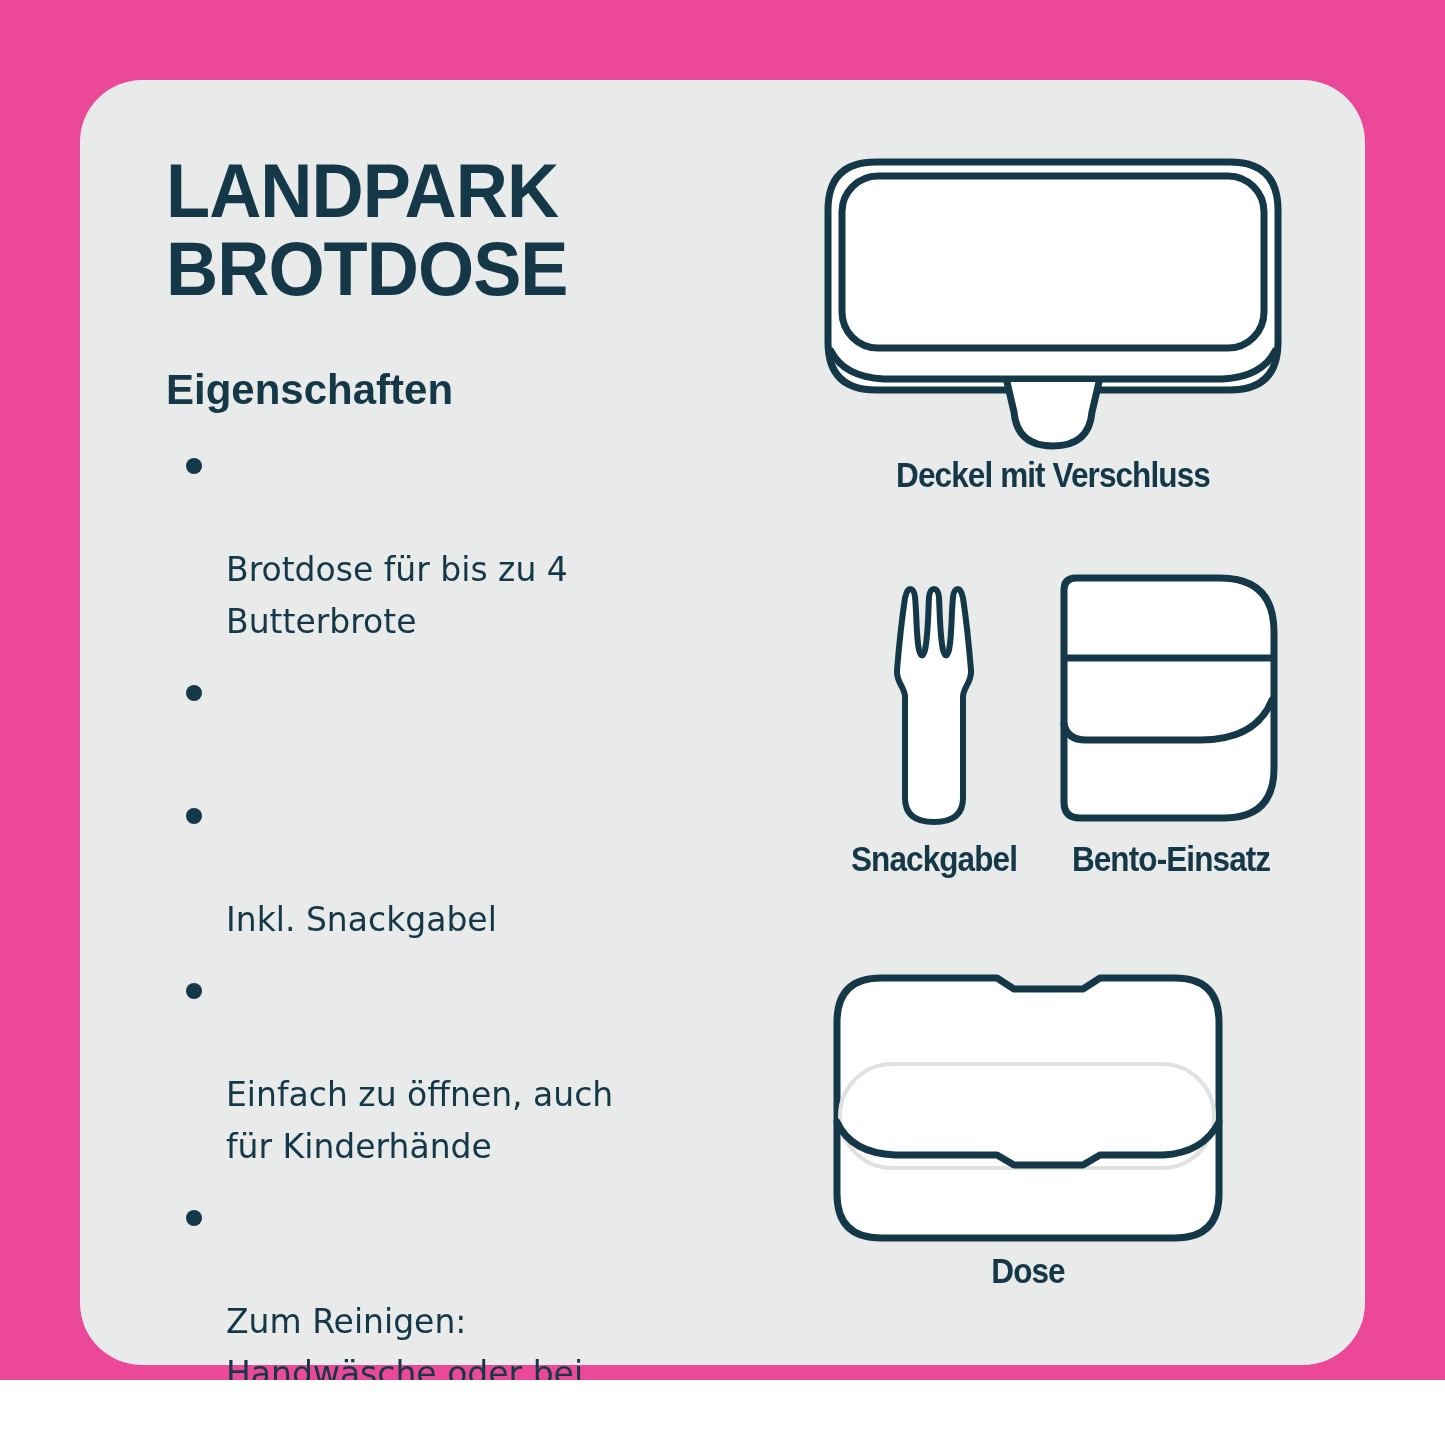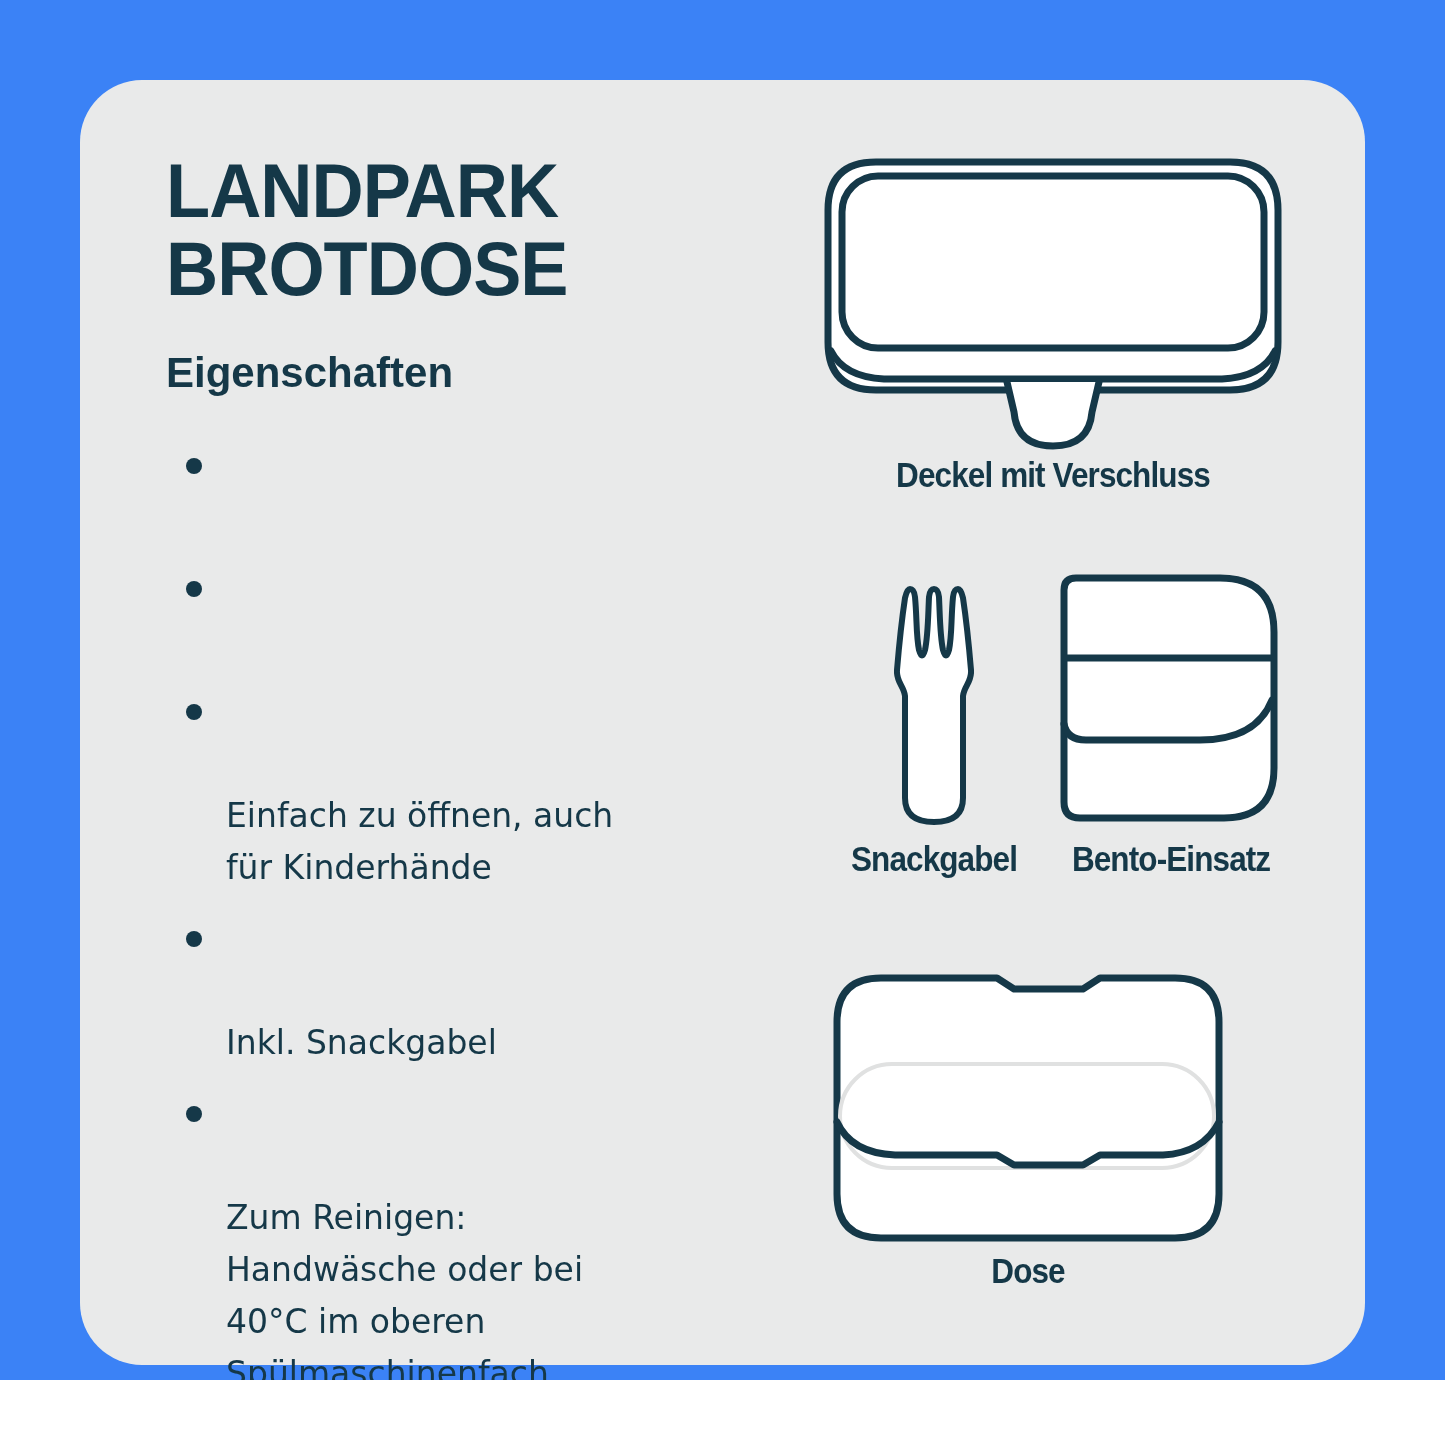--- a/index.html
+++ b/index.html
@@ -1,21 +1,21 @@
 <!DOCTYPE html>
 <html><head>
 <meta charset="utf-8">
 <style>
   * { margin: 0; padding: 0; box-sizing: border-box; }
   html, body { background: #ffffff; }
   #page {
     position: relative;
     width: 1445px;
     height: 1380px;
-    background: #3b82f6;
+    background: #ec4899;
     overflow: hidden;
     font-family: "Liberation Sans", sans-serif;
     color: #153848;
   }
   #card {
     position: absolute;
     left: 80px; top: 80px;
     width: 1285px; height: 1285px;
     background: #e9eaea;
     border-radius: 62px;
@@ -27,21 +27,21 @@
     font-weight: bold;
     line-height: 78px;
     letter-spacing: -1px;
     white-space: pre-line;
     transform: scaleX(0.95);
     transform-origin: left top;
     color: #153848;
   }
   .features-heading {
     position: absolute;
-    left: 166px; top: 349px;
+    left: 166px; top: 366px;
     font-size: 42px;
     font-weight: bold;
     color: #153848;
   }
   ul.features {
     position: absolute;
     left: 166px; top: 440px;
     width: 520px;
     list-style: none;
   }
@@ -83,32 +83,34 @@
   <div id="card"></div>
 
   <div class="title">LANDPARK
 BROTDOSE</div>
 
   <div class="features-heading">Eigenschaften</div>
 
   <ul class="features">
     <li>
       <span class="dot"></span>
+      <span>Brotdose für bis zu 4
+Butterbrote</span>
     </li>
     <li>
       <span class="dot"></span>
     </li>
     <li>
       <span class="dot"></span>
-      <span>Einfach zu öffnen, auch
-für Kinderhände</span>
+      <span>Inkl. Snackgabel</span>
     </li>
     <li>
       <span class="dot"></span>
-      <span>Inkl. Snackgabel</span>
+      <span>Einfach zu öffnen, auch
+für Kinderhände</span>
     </li>
     <li>
       <span class="dot"></span>
       <span>Zum Reinigen:
 Handwäsche oder bei
 40°C im oberen
 Spülmaschinenfach
 reinigen</span>
     </li>
   </ul>

